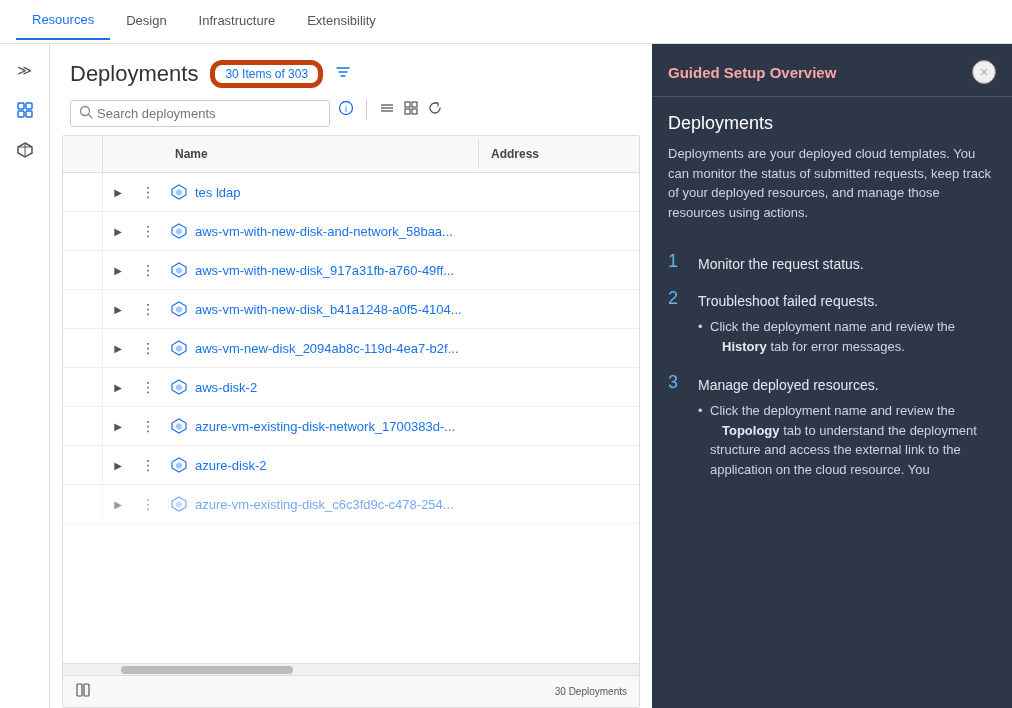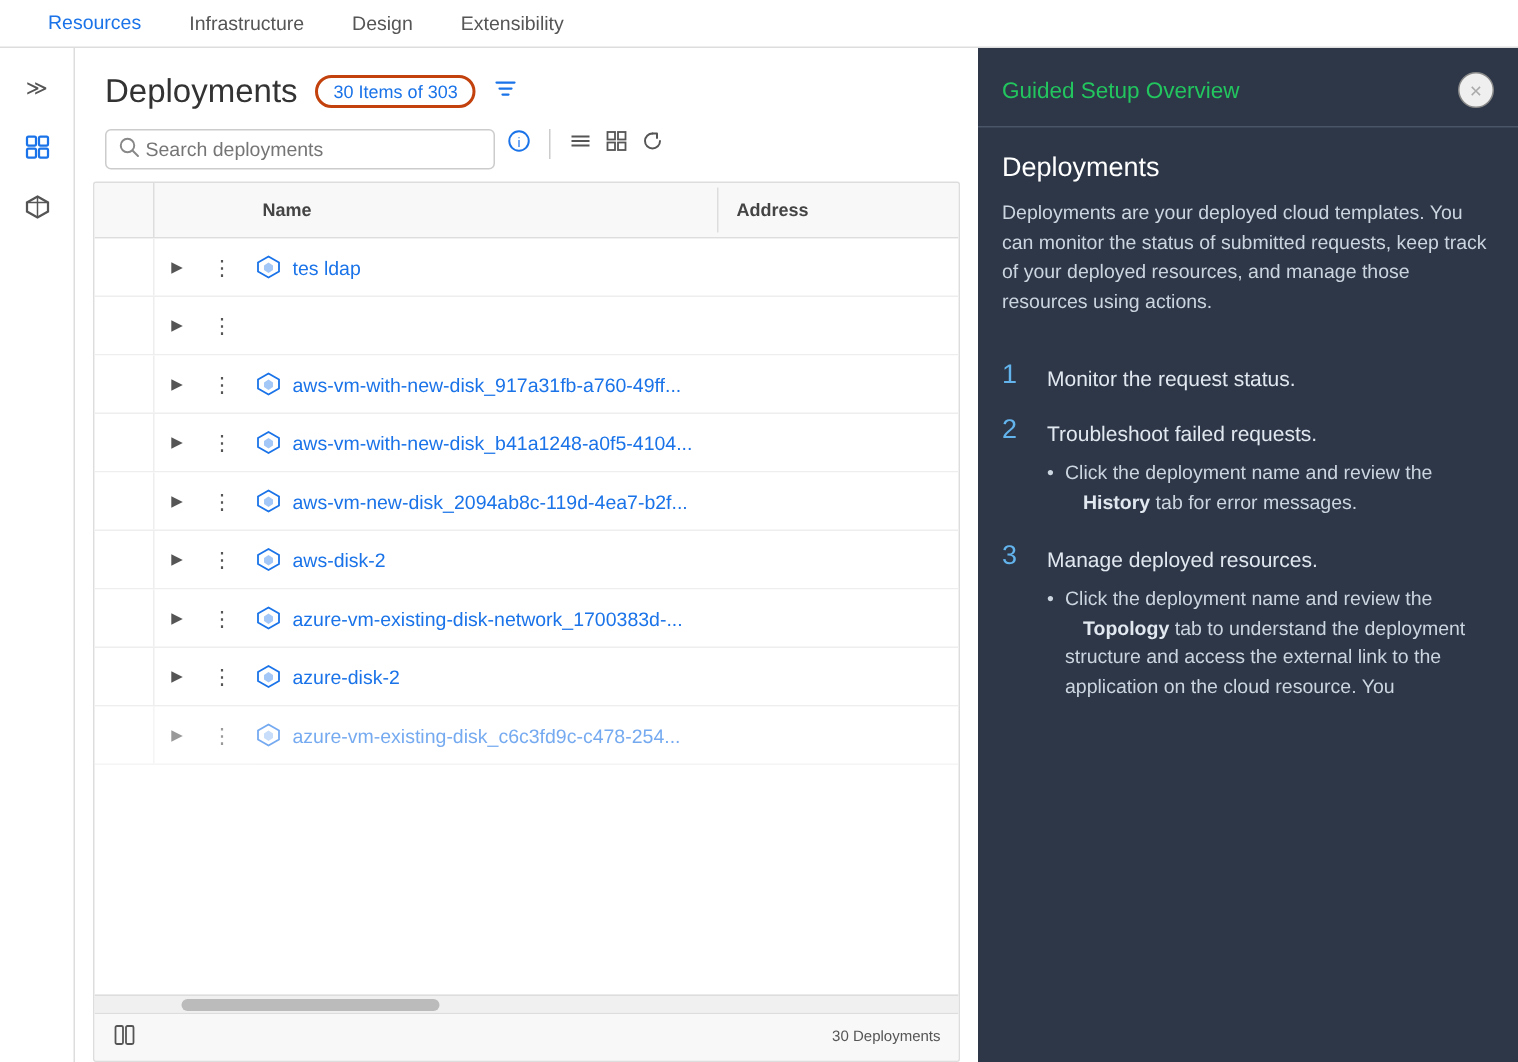--- a/index.html
+++ b/index.html
@@ -13,21 +13,21 @@
     .sidebar-icon { width: 36px; height: 36px; display: flex; align-items: center; justify-content: center; margin-bottom: 4px; cursor: pointer; border-radius: 4px; color: #555; }
     .sidebar-icon.active { color: #1a73e8; }
     .sidebar-icon svg { width: 20px; height: 20px; }
 
     
     .content-area { flex: 1; display: flex; flex-direction: column; background: #fff; overflow: hidden; }
 
     
     .deployments-header { padding: 16px 20px 8px 20px; display: flex; align-items: center; gap: 12px; flex-shrink: 0; }
     .deployments-title { font-size: 22px; font-weight: 400; color: #333; }
-    .items-badge { display: inline-flex; align-items: center; padding: 2px 10px; border: 2px solid #c2410c; border-radius: 12px; color: #1a73e8; font-size: 12px; }
+    .items-badge { display: inline-flex; align-items: center; padding: 2px 10px; border: 5px solid #c2410c; border-radius: 12px; color: #1a73e8; font-size: 12px; }
     .filter-icon { color: #1a73e8; cursor: pointer; font-size: 16px; }
 
     
     .search-bar { padding: 4px 20px 8px 20px; display: flex; align-items: flex-start; gap: 8px; flex-shrink: 0; }
     .search-input-wrapper { display: flex; align-items: center; border: 1px solid #ccc; border-radius: 4px; padding: 4px 8px; width: 260px; background: #fff; }
     .search-input-wrapper input { border: none; outline: none; font-size: 13px; color: #aaa; width: 100%; background: transparent; }
     .search-icon { color: #888; margin-right: 4px; font-size: 14px; }
     .info-icon { color: #1a73e8; cursor: pointer; font-size: 16px; }
     .divider-v { width: 1px; height: 20px; background: #ccc; margin: 0 4px; }
     .toolbar-icons { display: flex; align-items: center; gap: 8px; }
@@ -51,44 +51,44 @@
     .row-address { width: 160px; flex-shrink: 0; padding: 4px 12px; color: #555; font-size: 13px; }
 
     
     .table-footer { border-top: 1px solid #ddd; padding: 6px 12px; display: flex; align-items: center; justify-content: space-between; background: #f8f8f8; flex-shrink: 0; }
     .footer-icon { color: #555; cursor: pointer; }
     .footer-count { color: #555; font-size: 10px; }
 
     
     .right-panel { width: 360px; background: #2d3748; color: #fff; flex-shrink: 0; display: flex; flex-direction: column; overflow: hidden; }
     .panel-header { display: flex; align-items: center; justify-content: space-between; padding: 16px 16px 12px 16px; border-bottom: 1px solid #4a5568; flex-shrink: 0; }
-    .panel-title { font-size: 15px; font-weight: 400; color: #22c55e; }
+    .panel-title { font-size: 15px; font-weight: 700; color: #fca5a5; }
     .panel-close { width: 24px; height: 24px; border-radius: 50%; border: 1px solid #888; display: flex; align-items: center; justify-content: center; cursor: pointer; color: #aaa; font-size: 14px; }
     .panel-body { flex: 1; overflow-y: auto; padding: 16px; }
     .panel-section-title { font-size: 18px; font-weight: 400; color: #fff; margin-bottom: 10px; }
     .panel-description { font-size: 13px; color: #cbd5e0; line-height: 1.5; margin-bottom: 29px; }
     .panel-step { margin-bottom: 16px; }
     .step-header { display: flex; align-items: flex-start; gap: 10px; margin-bottom: 8px; }
     .step-number { color: #63b3ed; font-size: 18px; font-weight: 500; min-width: 20px; }
     .step-title { color: #e2e8f0; font-size: 14px; font-weight: 500; margin-top: 5px; }
     .step-bullets { list-style: none; padding-left: 30px; }
     .step-bullets li { color: #cbd5e0; font-size: 13px; line-height: 1.5; margin-bottom: 6px; padding-left: 12px; position: relative; }
     .step-bullets li::before { content: '•'; position: absolute; left: 0; color: #cbd5e0; }
     .bold { font-weight: 700; color: #e2e8f0; padding-left: 12px; }
 
     
     .deploy-svg { width: 16px; height: 16px; }
   </style>
 </head>
 <body>
 
-<div style="display:flex; align-items:center; background:#fff; border-bottom:1px solid #ddd; padding:0 16px; height:32px; flex-shrink:0;">
+<div style="display:flex; background:#fff; border-bottom:1px solid #ddd; padding:0 16px; height:44px; flex-shrink:0;">
   <div style="padding:0 16px; height:40px; display:flex; align-items:center; font-size:13px; color:#1a73e8; border-bottom:2px solid #1a73e8; font-weight:500; cursor:pointer;">Resources</div>
+  <div style="padding:0 16px; height:40px; display:flex; align-items:center; font-size:13px; color:#555; cursor:pointer;">Design</div>
   <div style="padding:0 16px; height:40px; display:flex; align-items:center; font-size:13px; color:#555; cursor:pointer;">Infrastructure</div>
-  <div style="padding:0 16px; height:40px; display:flex; align-items:center; font-size:13px; color:#555; cursor:pointer;">Design</div>
   <div style="padding:0 16px; height:40px; display:flex; align-items:center; font-size:13px; color:#555; cursor:pointer;">Extensibility</div>
 </div>
 
 <div class="main-layout">
 
   <div class="sidebar">
     <div class="sidebar-icon" style="font-size:14px; color:#555;">≫</div>
     <div class="sidebar-icon active">
       <svg viewBox="0 0 20 20" fill="none" xmlns="http://www.w3.org/2000/svg">
         <rect x="3" y="3" width="6" height="6" rx="1" stroke="#1a73e8" stroke-width="1.5"></rect>
@@ -180,20 +180,27 @@
               </svg>
             <span class="row-name-text">tes ldap</span>
           </div>
           <div class="row-address"></div>
         </div>
 
         <div class="table-row">
           <div class="row-checkbox"></div>
           <div class="row-expand">▶</div>
           <div class="row-menu">⋮</div>
+          <div class="row-name">
+            <svg class="deploy-svg" viewBox="0 0 16 16" fill="none">
+                <polygon points="8,1 15,5 15,11 8,15 1,11 1,5" stroke="#1a73e8" stroke-width="1.2"></polygon>
+                <polygon points="8,5 11,7 11,10 8,12 5,10 5,7" fill="#1a73e8" opacity="0.4"></polygon>
+              </svg>
+            <span class="row-name-text">aws-vm-with-new-disk-and-network_58baa...</span>
+          </div>
           <div class="row-address"></div>
         </div>
 
         <div class="table-row">
           <div class="row-checkbox"></div>
           <div class="row-expand">▶</div>
           <div class="row-menu">⋮</div>
           <div class="row-name">
             <svg class="deploy-svg" viewBox="0 0 16 16" fill="none">
                 <polygon points="8,1 15,5 15,11 8,15 1,11 1,5" stroke="#1a73e8" stroke-width="1.2"></polygon>

